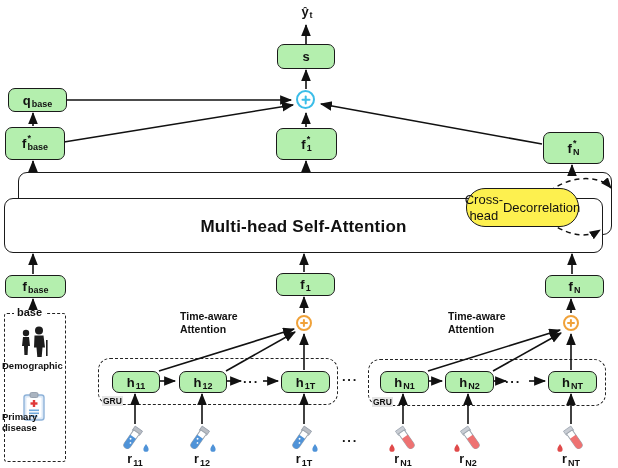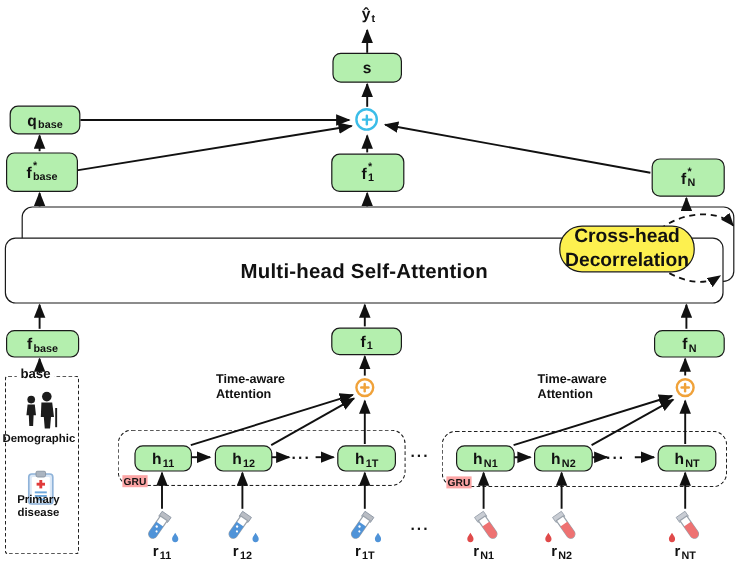--- a/index.html
+++ b/index.html
@@ -17,43 +17,43 @@
     display:flex;align-items:center;justify-content:center;
   }
   .nm{font-weight:bold;font-size:13px;line-height:1;}
   .ss{display:inline-flex;flex-direction:column;align-items:flex-start;line-height:1;margin-left:1px;}
   .sup{font-size:9px;font-weight:bold;height:7px;line-height:7px;}
   .sub{font-size:9px;font-weight:bold;height:9px;line-height:9px;margin-top:1px;}
   .plainlabel{position:absolute;display:flex;align-items:center;justify-content:center;}
   
   .ypill{
     position:absolute;background:#fdf04f;border:1.5px solid #1a1a1a;border-radius:19px;
-    display:flex;flex-direction:column;align-items:center;justify-content:center;
-    font-weight:bold;font-size:16px;line-height:1.2;text-align:center;
+    display:flex;align-items:center;justify-content:center;
+    font-weight:normal;font-size:13px;line-height:1.2;text-align:center;
   }
   
   .sum{position:absolute;border-radius:50%;background:#fff;}
   .sum::before,.sum::after{content:"";position:absolute;left:50%;top:50%;transform:translate(-50%,-50%);border-radius:1px;}
   .sum.cyan{width:15px;height:15px;border:2.6px solid #3bbde8;}
   .sum.cyan::before{width:9px;height:2.6px;background:#3bbde8;}
   .sum.cyan::after{width:2.6px;height:9px;background:#3bbde8;}
   .sum.orange{width:12px;height:12px;border:2.2px solid #f0a23a;}
   .sum.orange::before{width:8px;height:2.2px;background:#f0a23a;}
   .sum.orange::after{width:2.2px;height:8px;background:#f0a23a;}
   
   .dashed{position:absolute;border:1.6px dashed #222;background:transparent;}
   .grubox{border-radius:12px;}
   .basebox{border-radius:3px;}
   .floatcap{position:absolute;background:#fff;font-weight:bold;padding:0 3px;}
-  .grucap{left:3px;bottom:-2px;font-size:8.5px;font-weight:bold;background:#fca5a5;position:absolute;padding:0 1px;}
+  .grucap{left:3px;bottom:-2px;font-size:8.5px;font-weight:bold;background:#e5e5e5;position:absolute;padding:0 1px;}
   .taa{position:absolute;font-weight:bold;font-size:10.5px;line-height:1.25;}
   .dots{position:absolute;font-weight:bold;font-size:13px;letter-spacing:1px;}
   .rlabel{position:absolute;display:flex;align-items:center;justify-content:center;}
   .rlabel .nm{font-size:12.5px;}
-  .baseitem{position:absolute;text-align:center;font-weight:bold;font-size:9.5px;line-height:1.15;width:60px;}
+  .baseitem{position:absolute;text-align:left;font-weight:bold;font-size:9.5px;line-height:1.15;width:60px;}
   svg.wires{position:absolute;left:0;top:0;z-index:5;}
   .top{z-index:6;}
   .under{z-index:1;}
   .mid{z-index:3;}
 </style>
 </head>
 <body>
 
 <div id="canvas">
 

